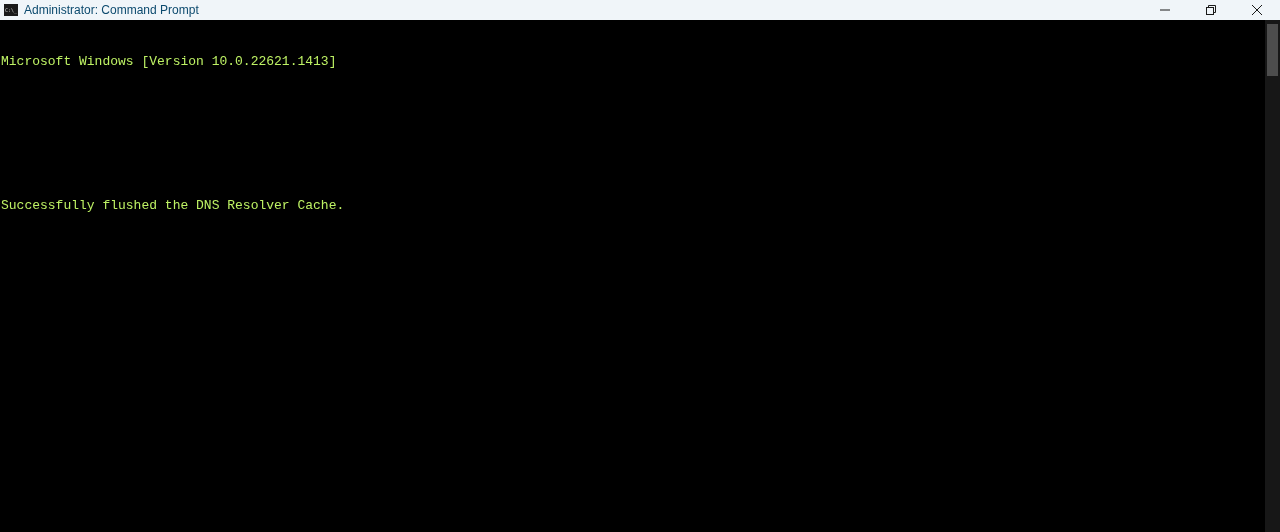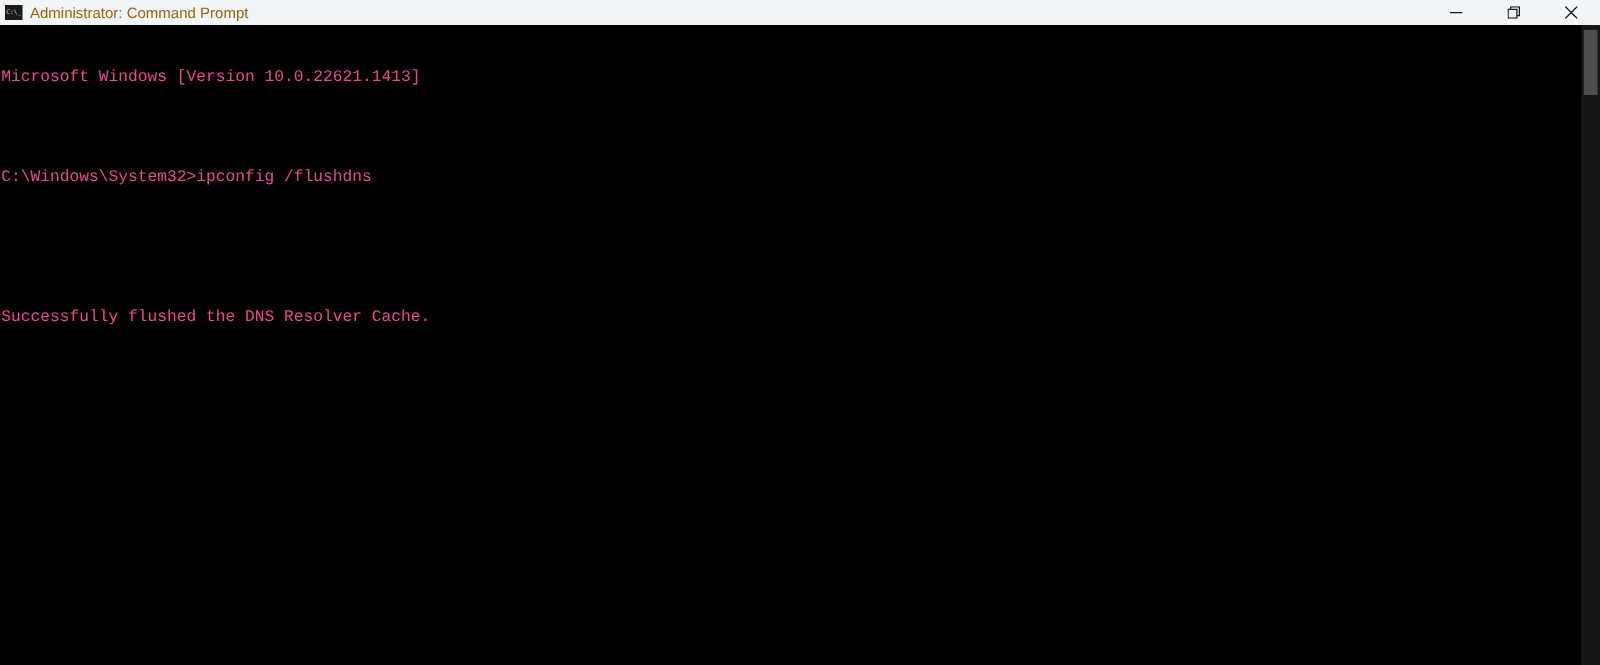--- a/index.html
+++ b/index.html
@@ -38,21 +38,21 @@
     }
     .app-icon::before {
       content: "C:\\_";
       color: #ccc;
       font-size: 5px;
       font-family: Consolas, monospace;
       line-height: 1;
     }
     .title-text {
       font-size: 12px;
-      color: #a16207;
+      color: #0c4a6e;
     }
     .window-controls {
       display: flex;
       height: 100%;
     }
     .window-control {
       width: 46px;
       height: 100%;
       display: flex;
       align-items: center;
@@ -64,21 +64,21 @@
       height: 10px;
       stroke: #1a1a1a;
       stroke-width: 1;
       fill: none;
     }
     .terminal {
       position: relative;
       width: 100%;
       height: calc(100% - 20px);
       background: #000;
-      color: #ec4899;
+      color: #bef264;
       font-family: Consolas, 'Courier New', monospace;
       font-size: 13px;
       line-height: 16px;
       padding: 2px 0 0 1px;
       white-space: pre;
     }
     .scrollbar-track {
       position: absolute;
       right: 0;
       top: 0;
@@ -123,21 +123,20 @@
           <line x1="0" y1="0" x2="10" y2="10"></line>
           <line x1="10" y1="0" x2="0" y2="10"></line>
         </svg>
     </div>
   </div>
 </div>
 
 <div class="terminal">
   <span class="line">Microsoft Windows [Version 10.0.22621.1413]</span>
   <span class="line"></span>
-  <span class="line">C:\Windows\System32&gt;ipconfig /flushdns</span>
   <span class="line"></span>
   <span class="line"></span>
   <span class="line">Successfully flushed the DNS Resolver Cache.</span>
   <span class="line"></span>
   <span class="line"></span>
   
   <span class="line"></span>
   <span class="line"></span>
   
 

